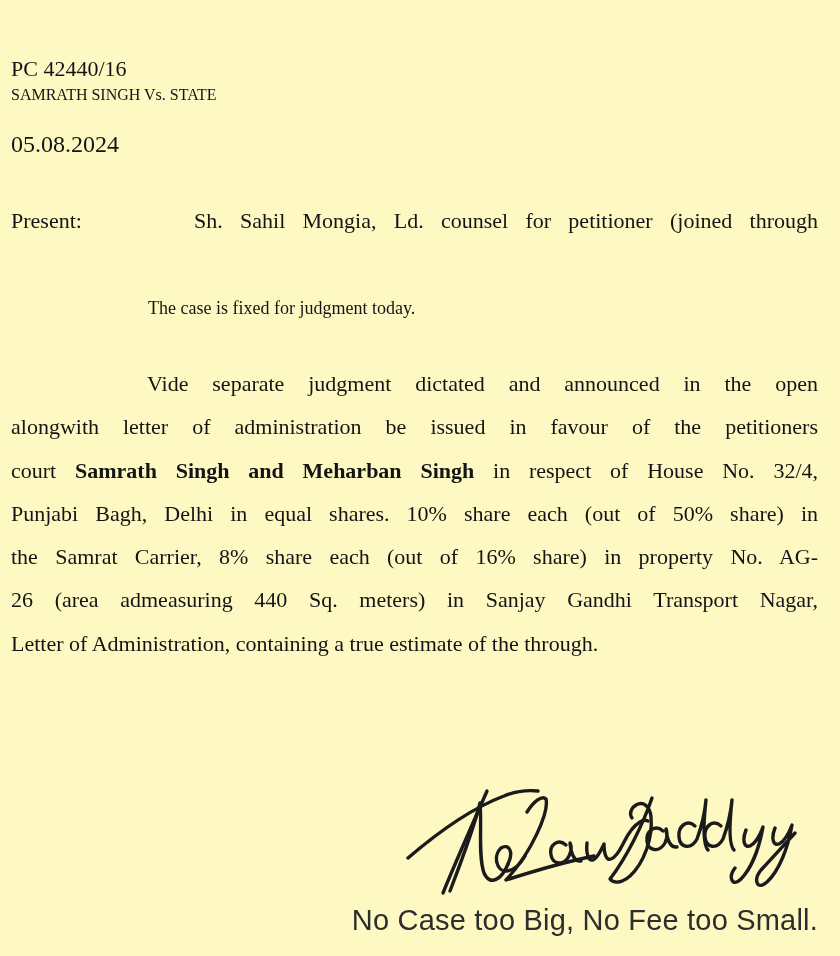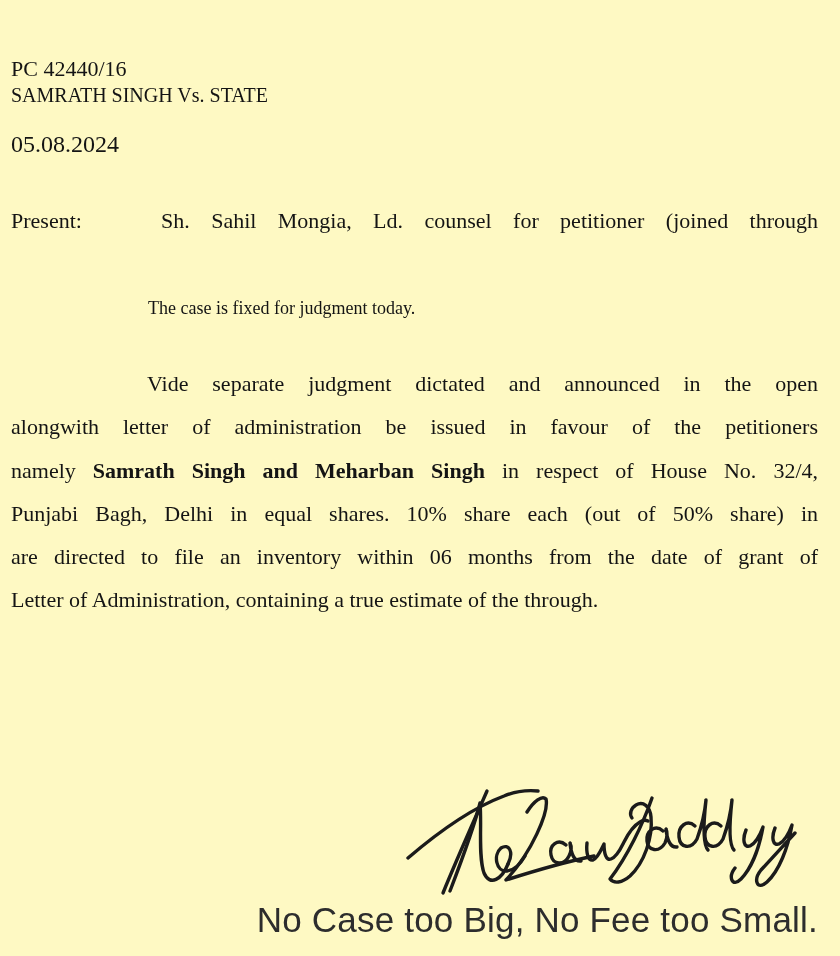--- a/index.html
+++ b/index.html
@@ -6,40 +6,40 @@
   .page{
     position:relative;
     width:840px;height:956px;
     background:#fef9c3;
     font-family:"Liberation Serif","DejaVu Serif",serif;
     color:#141414;
     overflow:hidden;
   }
   .abs{position:absolute;}
   .hdr{left:11px;top:56px;font-size:22px;line-height:26px;}
-  .hdr2{left:11px;top:82px;font-size:20px;line-height:26px;}
+  .hdr2{left:11px;top:82px;font-size:16px;line-height:26px;}
   .date{left:11px;top:130px;font-size:24px;line-height:28px;}
   .present-row{
     left:11px;top:199px;width:807px;
     display:flex;align-items:flex-start;
-    font-size:22px;line-height:43px;
+    font-size:22px;line-height:43px;gap:46px;
   }
   .present-label{width:137px;flex:0 0 137px;}
-  .present-content{flex:1;margin-left:13px;}
+  .present-content{flex:1;}
   .note-row{left:148px;top:287px;width:670px;font-size:18px;line-height:43px;}
   .judgment{left:11px;top:362px;width:807px;font-size:22px;font-family:Liberation Serif, serif;}
   .judgment .line{height:43.3px;line-height:43.3px;white-space:normal;}
   .just{text-align:justify;text-align-last:justify;}
   .indent{text-indent:136px;}
   .line b, .present-content b{font-weight:700;}
   .sig-svg{left:395px;top:775px;width:410px;height:132px;}
   .tagline{
     right:22px;top:901px;
     font-family:"Liberation Sans","DejaVu Sans",sans-serif;
-    font-size:35px;line-height:38px;color:#2d2d2d;
+    font-size:29px;line-height:38px;color:#2d2d2d;
     text-align:right;letter-spacing:0.2px;
   }
 </style>
 </head>
 <body>
 
 <div class="page">
 
   <div class="abs hdr">PC 42440/16</div>
   <div class="abs hdr2">SAMRATH SINGH Vs. STATE</div>
@@ -50,23 +50,24 @@
     <div class="present-content" id="present-lines">
         <div class="just">Sh. Sahil Mongia, Ld. counsel for petitioner (joined through</div>
       </div>
   </div>
 
   <div class="abs note-row">The case is fixed for judgment today.</div>
 
   <div class="abs judgment" id="judgment-lines">
       <div class="line just indent"><span>Vide separate judgment dictated and announced in the open</span></div>
       <div class="line just"><span>alongwith letter of administration be issued in favour of the petitioners</span></div>
-      <div class="line just"><span>namely </span><b>Samrath Singh and Meharban Singh</b><span> in respect of House No. 32/4,</span></div>
+      <div class="line just"><span>court </span><b>Samrath Singh and Meharban Singh</b><span> in respect of House No. 32/4,</span></div>
       <div class="line just"><span>Punjabi Bagh, Delhi in equal shares. 10% share each (out of 50% share) in</span></div>
-      <div class="line just"><span>are directed to file an inventory within 06 months from the date of grant of</span></div>
+      <div class="line just"><span>the Samrat Carrier, 8% share each (out of 16% share) in property No. AG-</span></div>
+      <div class="line just"><span>26 (area admeasuring 440 Sq. meters) in Sanjay Gandhi Transport Nagar,</span></div>
       <div class="line"><span>Letter of Administration, containing a true estimate of the through.</span></div>
     </div>
 
   <svg class="abs sig-svg" viewBox="395 775 410 132" aria-hidden="true">
     <g fill="none" stroke="#1b1b1b" stroke-width="3.4" stroke-linecap="round" stroke-linejoin="round">
 
       <path d="M 408,858 C 436,834 472,808 504,796 C 516,791 528,790 538,791"></path>
 
       <path d="M 487,791 C 473,823 456,861 443,893"></path>
 

